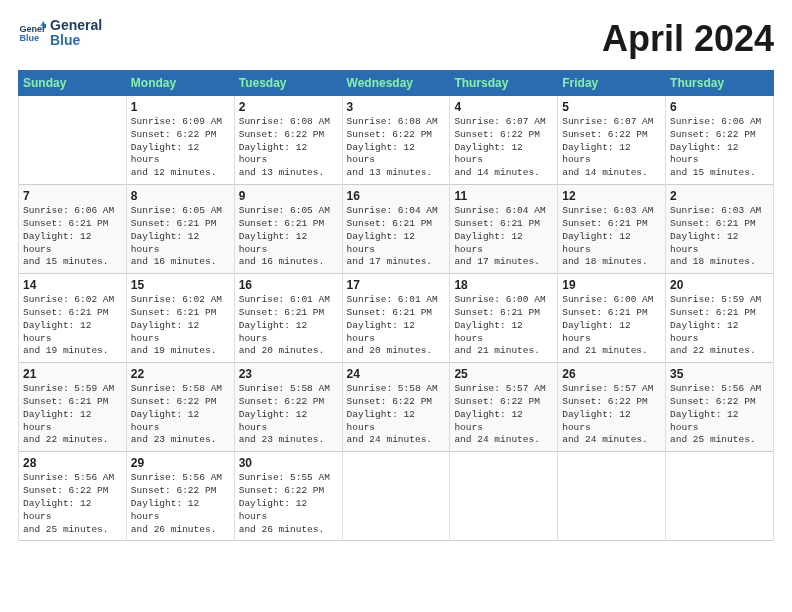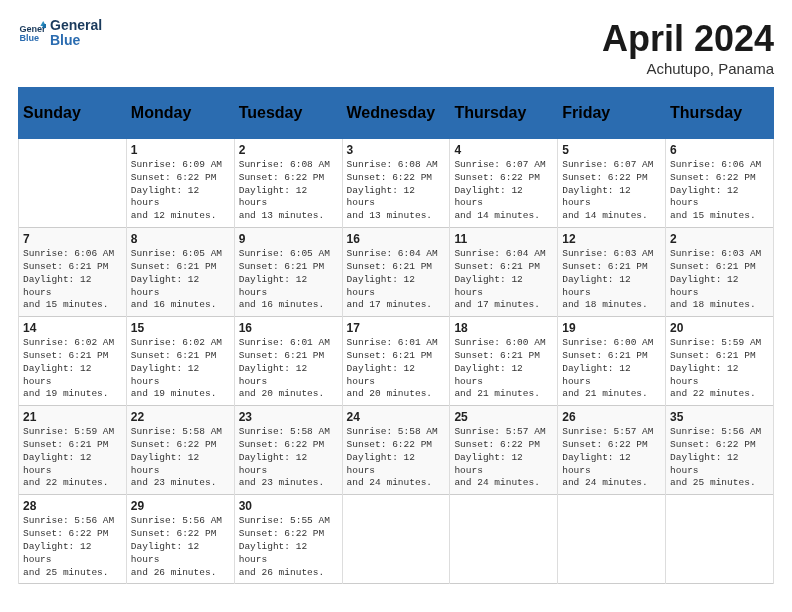--- a/index.html
+++ b/index.html
@@ -44,24 +44,24 @@
       font-size: 15px;
       color: #333;
     }
     table {
       width: 100%;
       border-collapse: collapse;
       table-layout: fixed;
     }
     thead tr th {
       background-color: #2b6cb0;
-      color: #000000;
-      font-size: 16px;
+      color: #86efac;
+      font-size: 12px;
       font-weight: bold;
-      padding: 16px 4px;
+      padding: 5px 4px;
       text-align: left;
       border: 1px solid #2b6cb0;
     }
     tbody tr {
       border-bottom: 1px solid #ccc;
     }
     tbody tr td {
       vertical-align: top;
       padding: 4px 4px 4px 4px;
       font-size: 10px;
@@ -105,21 +105,20 @@
         <polygon points="32,10 40,10 36,3" fill="#2b8cbe"></polygon>
         <polygon points="34,13 42,13 45,7 37,7" fill="#1a6fa8"></polygon>
       </svg>
       <div style="display:flex;flex-direction:column;line-height:1.1;">
         <span style="font-size:14px;font-weight:bold;color:#1a3a5c;">General</span>
         <span style="font-size:14px;font-weight:bold;color:#2b6cb0;">Blue</span>
       </div>
     </div>
     <div class="title-block">
       <div class="month-title">April 2024</div>
-      <div class="subtitle">Achutupo, Panama</div>
     </div>
   </div>
 
   <table>
     <thead>
       <tr>
       <th>Sunday</th>
           <th>Monday</th>
           <th>Tuesday</th>
           <th>Wednesday</th>

